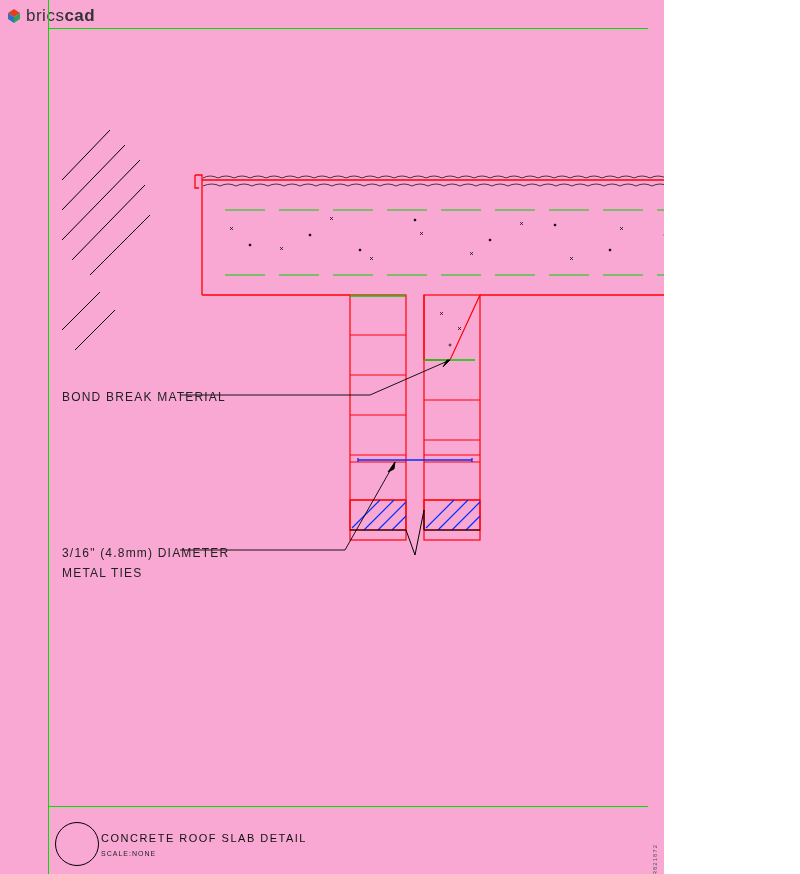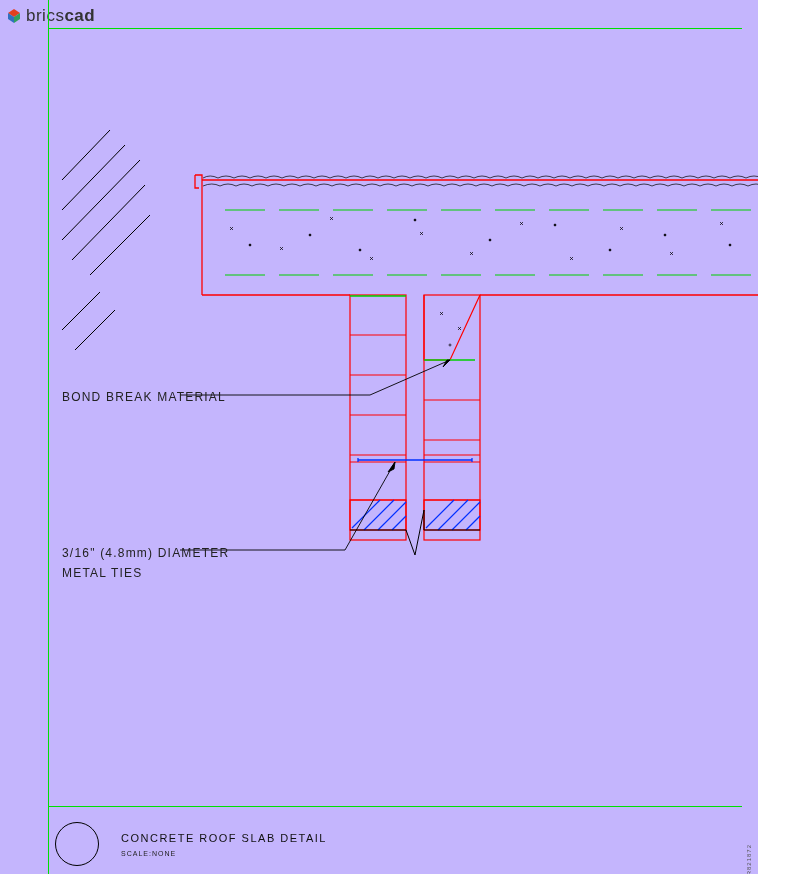--- a/index.html
+++ b/index.html
@@ -1,24 +1,24 @@
 <!DOCTYPE html>
 <html><head>
 <meta charset="utf-8">
 <style>
   html,body{margin:0;padding:0;background:#fff;font-family:Arial,Helvetica,sans-serif;}
-  .page{position:relative;width:758px;height:874px;background:#c4b5fd;overflow:hidden;}
+  .page{position:relative;width:664px;height:874px;background:#f9a8d4;overflow:hidden;}
   .logo{position:absolute;left:6px;top:6px;display:flex;align-items:center;gap:4px;}
   .logo-icon{width:16px;height:16px;}
   .logo-text{font-size:17px;color:#333;font-weight:500;letter-spacing:0.5px;}
   .logo-text b{font-weight:700;}
   .frame-v{position:absolute;top:0;bottom:0;border-left:1px solid #00e000;}
   .frame-h{position:absolute;left:48px;right:16px;border-top:1px solid #00e000;}
   .label{position:absolute;font-size:12px;letter-spacing:1.2px;color:#222;}
-  .title-block{position:absolute;left:55px;bottom:8px;display:flex;align-items:center;gap:22px;}
+  .title-block{position:absolute;left:55px;bottom:8px;display:flex;align-items:center;gap:2px;}
   .title-circle{width:42px;height:42px;border:1px solid #000;border-radius:50%;flex:0 0 auto;}
   .title-texts{display:flex;flex-direction:column;gap:6px;}
   .title-main{font-size:11px;letter-spacing:1.5px;color:#111;}
   .title-scale{font-size:7px;letter-spacing:1px;color:#222;}
   .dwgno{position:absolute;right:6px;bottom:30px;font-size:6px;letter-spacing:1px;color:#555;transform:rotate(-90deg);transform-origin:right bottom;}
   svg{position:absolute;}
 </style>
 </head>
 <body>
 <div class="page">

